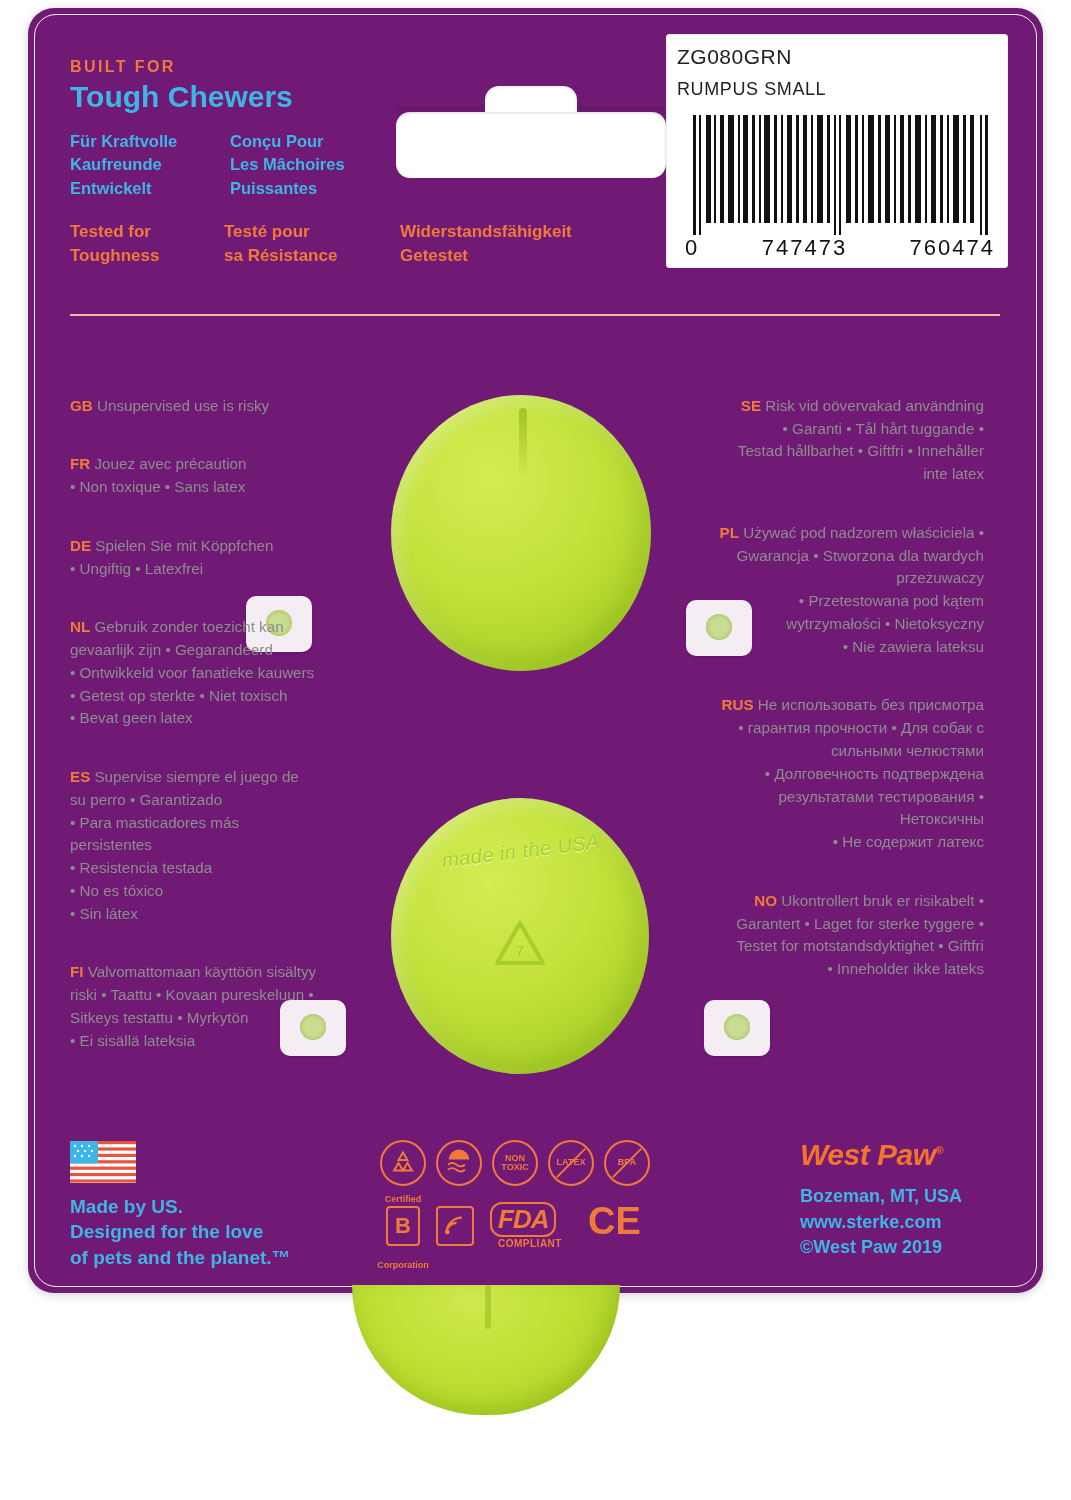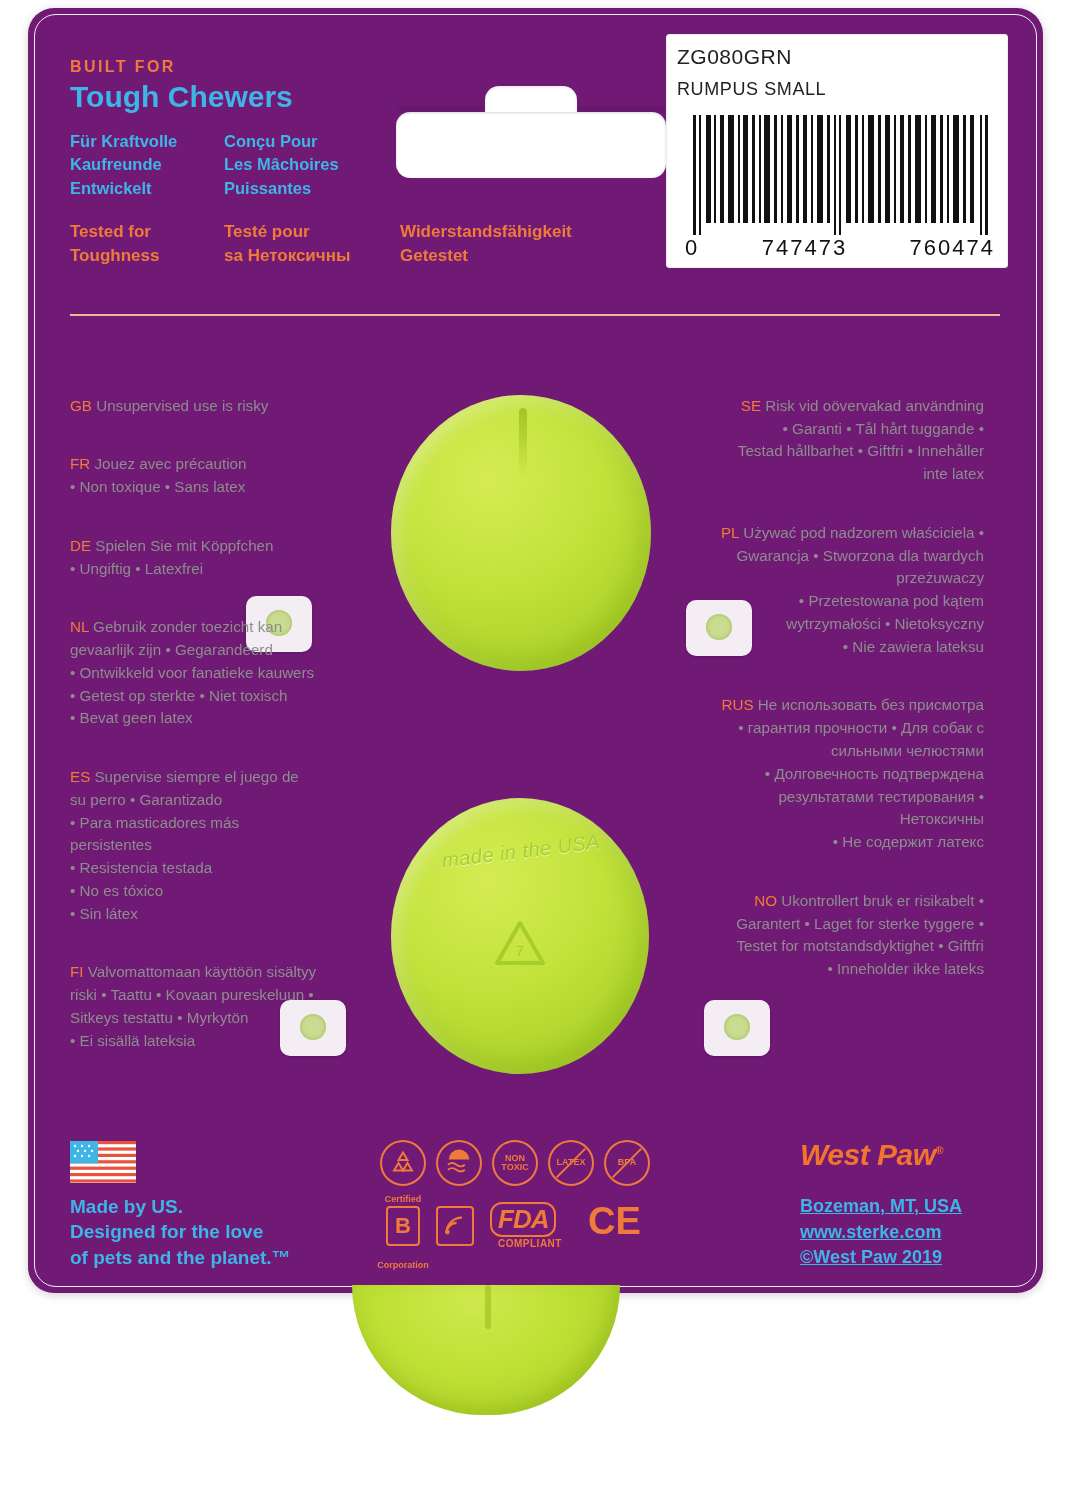--- a/index.html
+++ b/index.html
@@ -80,21 +80,21 @@
     margin: 0 0 4px 0;
   }
   .tough-chewers {
     color: #3db5e6;
     font-size: 30px;
     font-weight: bold;
     margin: 0 0 16px 0;
   }
   .trans-row {
     display: flex;
-    gap: 24px;
+    gap: 30px;
   }
   .trans-col {
     color: #3db5e6;
     font-size: 16.5px;
     font-weight: bold;
     line-height: 1.42;
     width: 130px;
   }
   #tested-row {
     position: absolute;
@@ -287,21 +287,21 @@
     text-align: right;
   }
   .lang-block {
     color: #8d8d8d;
     font-size: 15.2px;
     line-height: 1.5;
     margin-bottom: 13px;
   }
   .lang-code {
     color: #f07a3a;
-    font-weight: normal;
+    font-weight: bold;
   }
 
   
   #flag {
     position: absolute;
     left: 42px;
     top: 1133px;
     width: 66px;
     height: 42px;
   }
@@ -363,33 +363,32 @@
     top: 1130px;
     width: 200px;
     text-align: left;
   }
   #brand-name {
     color: #f3742c;
     font-size: 30px;
     font-weight: bold;
     font-style: italic;
     letter-spacing: -0.5px;
-    margin-bottom: 22px;
+    margin-bottom: 12px;
   }
   #brand-tm {
     font-size: 11px;
     vertical-align: super;
     font-style: normal;
   }
   .brand-line {
     color: #3db5e6;
     font-size: 18px;
     font-weight: bold;
     line-height: 1.42;
-    text-decoration: underline;
   }
 </style>
 </head>
 <body>
 
 <div id="package-card">
   <div id="card-inner-edge"></div>
 
   <div id="hang-hole-shadow"></div>
   <div id="hang-hole-neck"></div>
@@ -405,21 +404,21 @@
       <div class="trans-col" style="white-space:pre-line">Conçu Pour
 Les Mâchoires
 Puissantes</div>
     </div>
   </div>
 
   <div id="tested-row">
     <div class="tested-en" style="white-space:pre-line">Tested for
 Toughness</div>
     <div class="tested-fr" style="white-space:pre-line">Testé pour
-sa Нетоксичны</div>
+sa Résistance</div>
     <div class="tested-de" style="white-space:pre-line">Widerstandsfähigkeit
 Getestet</div>
   </div>
 
   <div id="divider"></div>
 
   <div id="barcode-label">
     <div id="sku-code">ZG080GRN</div>
     <div id="sku-desc">RUMPUS SMALL</div>
     <svg id="barcode-bars" viewBox="0 0 298 120" preserveAspectRatio="none">

